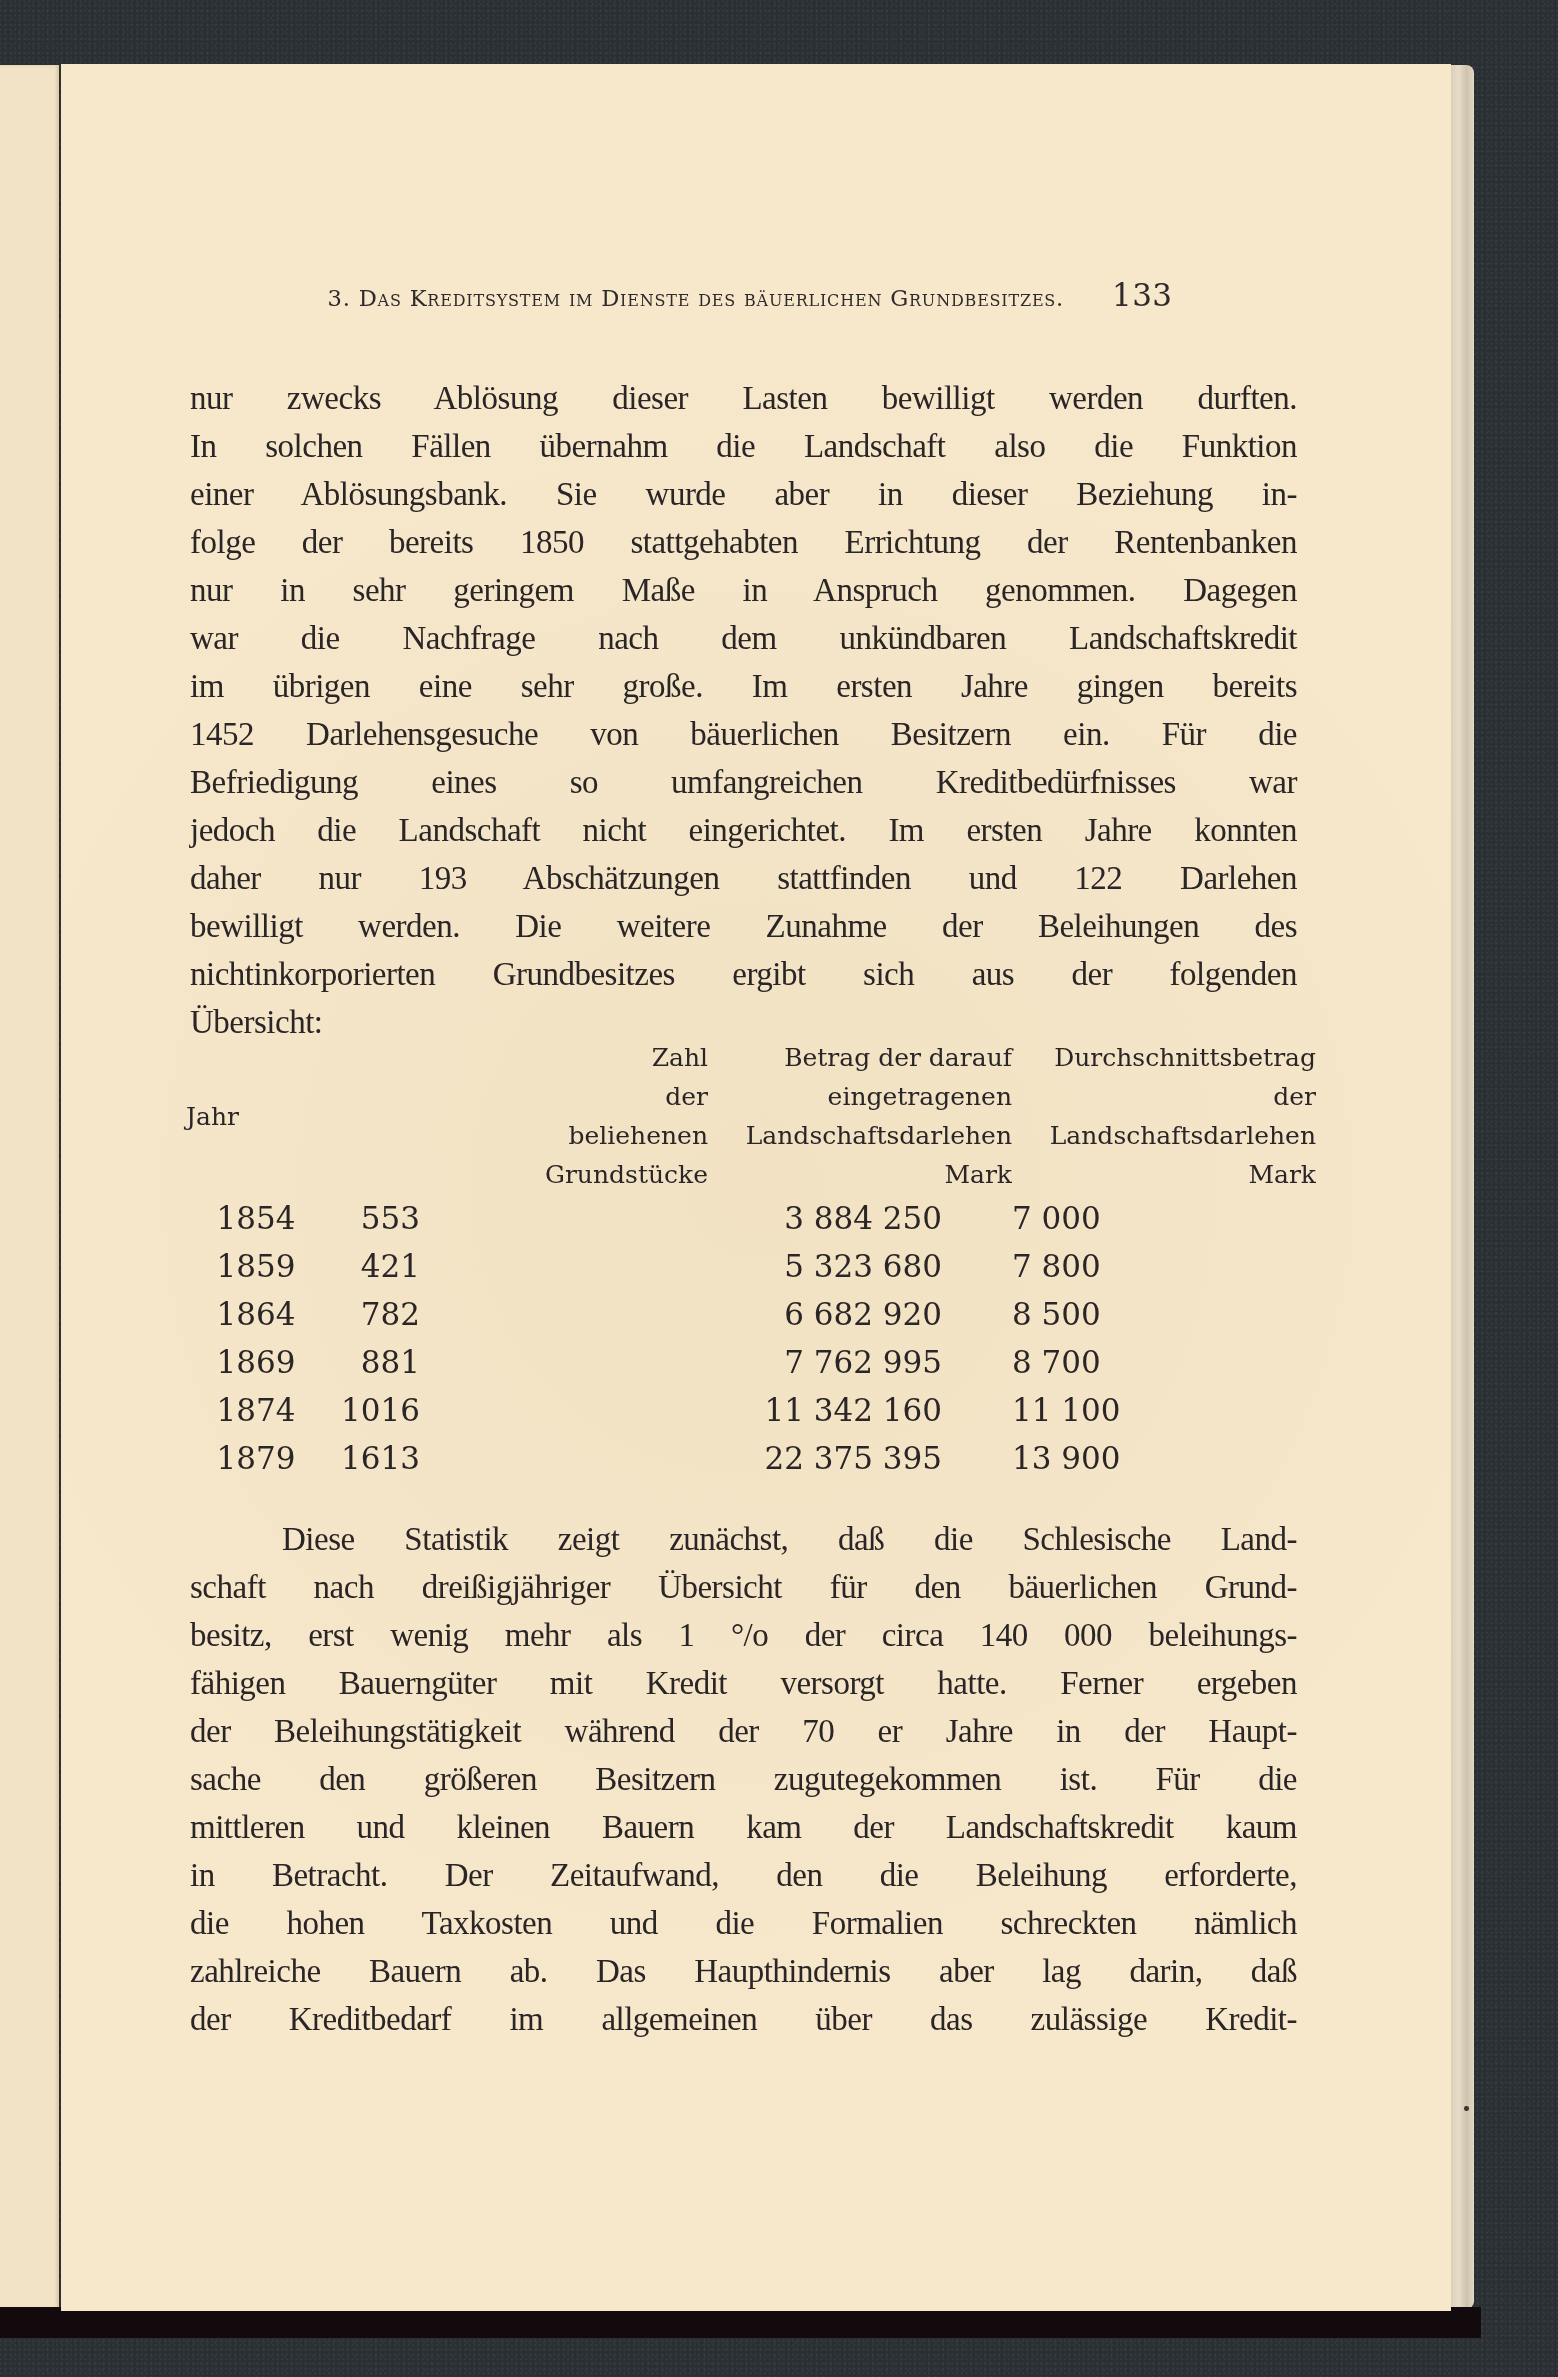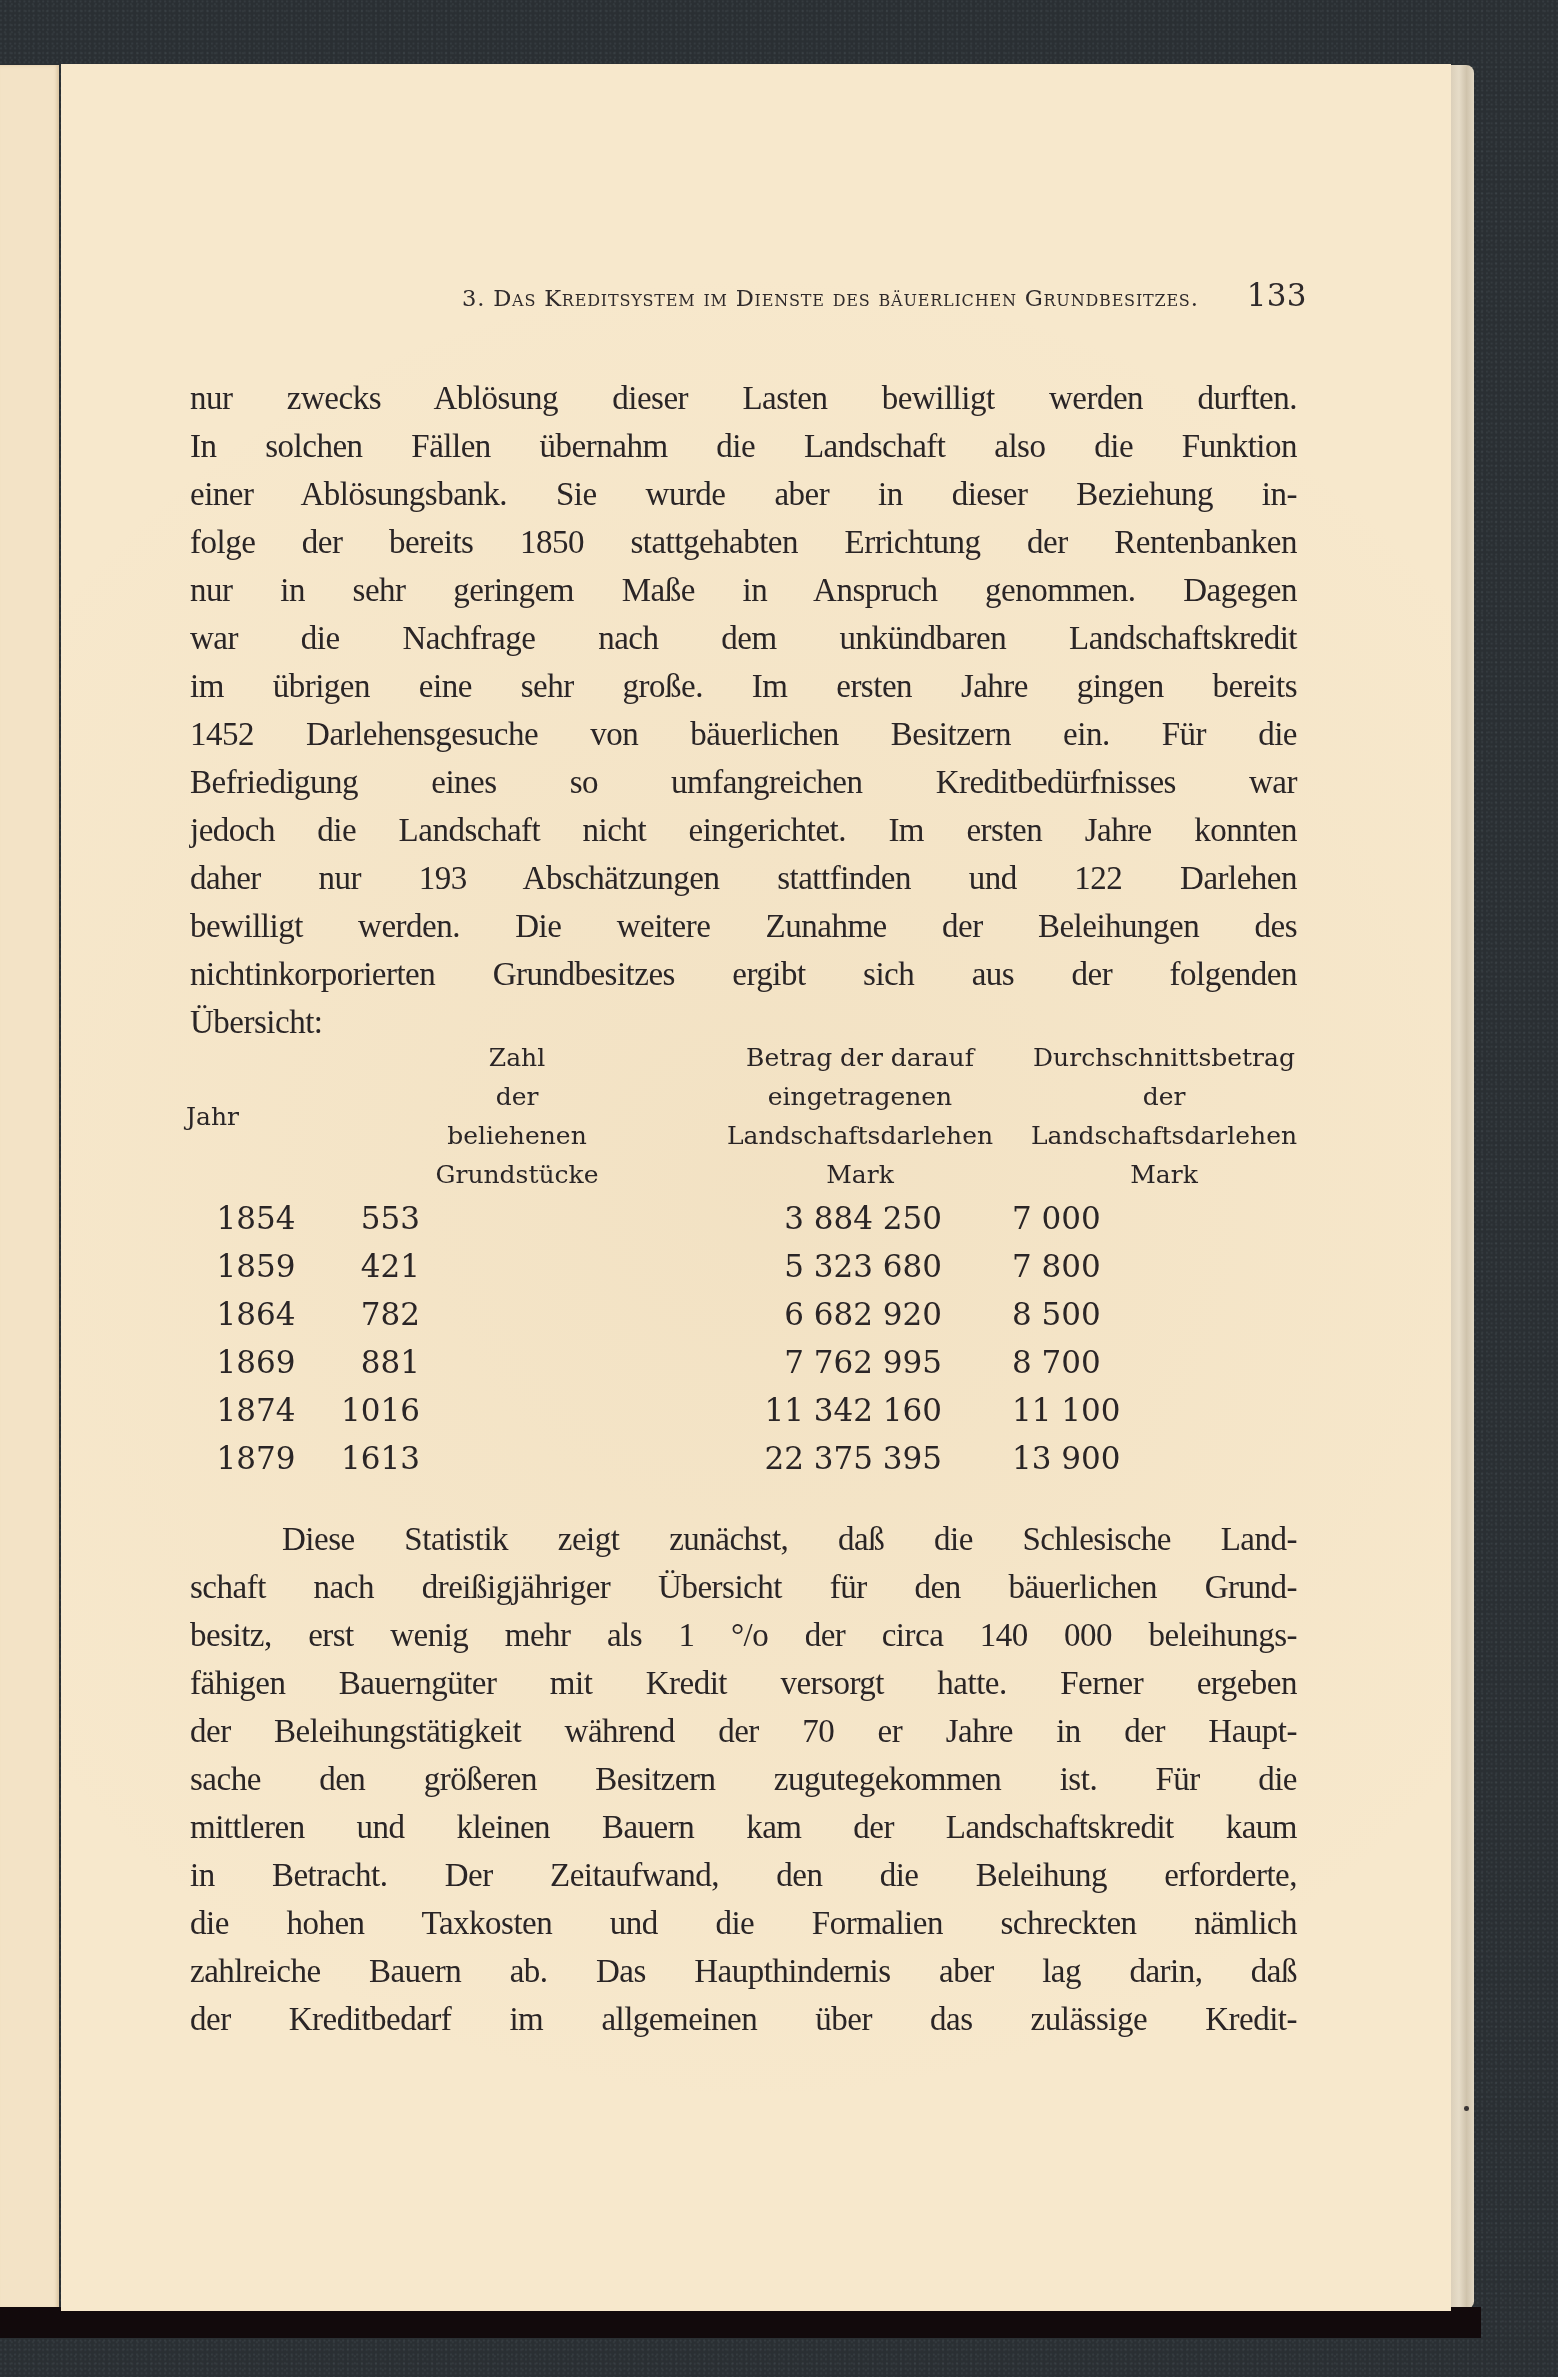--- a/index.html
+++ b/index.html
@@ -55,21 +55,21 @@
       background: #f7e8cc;
       background-image: radial-gradient(circle at 50% 50%, rgba(200,170,120,0.10), rgba(0,0,0,0) 70%);
       color: #2a2526;
     }
     .running-head {
       position: absolute;
       left: 132px;
       top: 181px;
       width: 1114px;
       display: flex;
-      justify-content: flex-end;
+      justify-content: center;
       align-items: baseline;
       font-size: 24px;
       letter-spacing: 0.4px;
       color: #2f2a2b;
       gap: 48px;
     }
     .running-head .title {
       font-variant: small-caps;
       font-size: 22.6px;
       letter-spacing: 0.8px;
@@ -108,21 +108,21 @@
       width: 1130px;
       border-collapse: collapse;
       font-family: "DejaVu Serif", serif;
       color: #2a2526;
     }
     table.overview th {
       font-weight: normal;
       font-size: 25px;
       line-height: 39px;
       vertical-align: middle;
-      text-align: center;
+      text-align: right;
       padding: 0;
     }
     table.overview th.year-head { text-align: left; width: 140px; }
     table.overview th span { display: block; }
     table.overview td {
       font-size: 31px;
       line-height: 48px;
       padding: 0;
     }
     table.overview td.year { text-align: center; }

